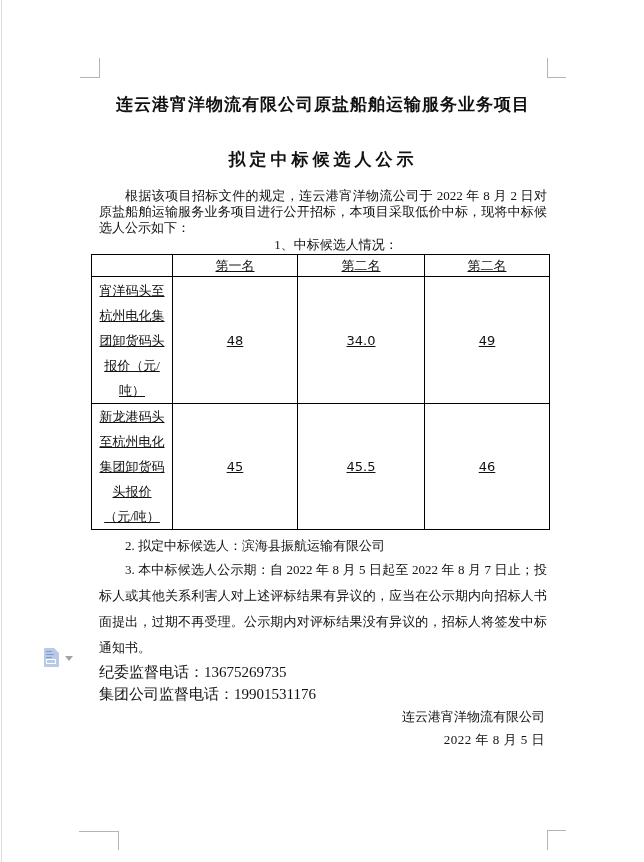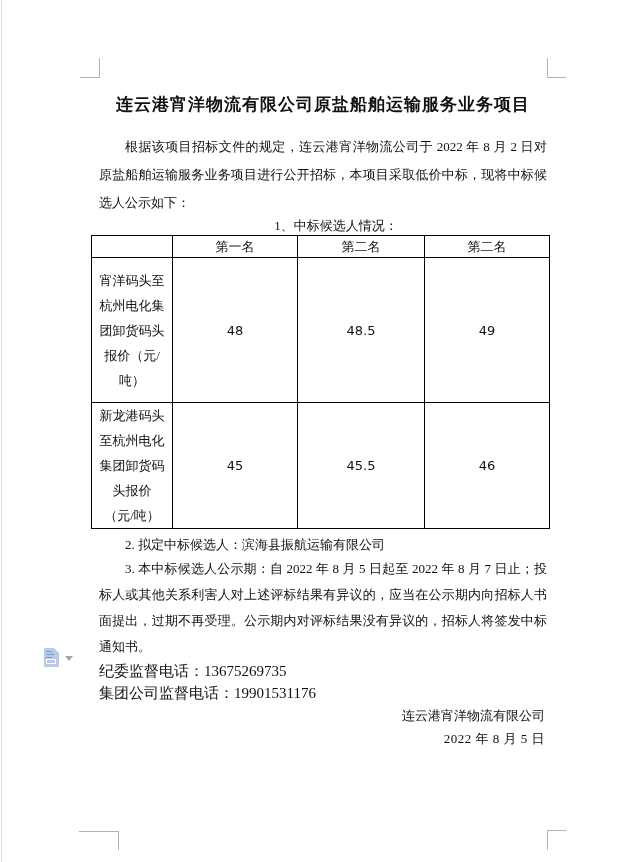--- a/index.html
+++ b/index.html
@@ -72,49 +72,50 @@
     line-height: 24px;
   }
   .title2 {
     margin-top: 31px;
     font-size: 17px; font-weight: bold;
     text-align: center; letter-spacing: 4px;
     line-height: 24px;
   }
   .intro {
     margin-top: 16px;
-    font-size: 13px; line-height: 28px;
+    font-size: 13px; line-height: 16px;
     text-align: justify; text-indent: 2em;
   }
   .item1 {
     font-size: 13px; line-height: 18px;
     text-indent: 2em;
     text-align: center;
   }
   table.bid {
     margin-left: -8px;
     width: 459px;
     border-collapse: collapse;
     table-layout: fixed;
+    text-decoration: underline;
   }
   table.bid td {
     border: 1px solid #000;
     font-size: 13px;
     text-align: center;
     vertical-align: middle;
     line-height: 25px;
     padding: 0 7px;
   }
   col.c1 { width: 81px; }
   col.c2 { width: 125px; }
   col.c3 { width: 127px; }
   col.c4 { width: 125px; }
   tr.r-head td { height: 22px; line-height: 20px; }
   tr.r-names td { height: 78px; }
-  tr.r-price1 td { height: 145px; }
+  tr.r-price1 td { height: 127px; }
   tr.r-price2 td { height: 124px; }
   td.name-first { vertical-align: top; padding-top: 6px; }
   td.num {
     font-family: "DejaVu Sans", "Liberation Sans", sans-serif;
     font-size: 13px;
   }
   .p2 {
     margin-top: 5px;
     font-size: 13px; line-height: 22px;
     text-indent: 2em;
@@ -159,20 +160,21 @@
     <span class="fold"></span>
     <span class="l1"></span><span class="l2"></span><span class="l3"></span>
     <span class="bubble"></span>
   </span>
   <span class="dropdown-tri"></span>
 </div>
 
 <div class="content">
 
   <div class="title1">连云港宵洋物流有限公司原盐船舶运输服务业务项目</div>
+  <div class="title2">拟定中标候选人公示</div>
 
   <p class="intro">根据该项目招标文件的规定，连云港宵洋物流公司于 2022 年 8 月 2 日对原盐船舶运输服务业务项目进行公开招标，本项目采取低价中标，现将中标候选人公示如下：</p>
   <p class="item1">1、中标候选人情况：</p>
 
   <table class="bid">
     <colgroup>
         <col class="c1">
         <col class="c2">
         <col class="c3">
         <col class="c4">
@@ -180,21 +182,21 @@
     <tbody>
         <tr class="r-head">
       <td></td>
       <td>第一名</td>
       <td>第二名</td>
       <td>第二名</td>
     </tr>
     <tr class="r-price1">
       <td>宵洋码头至杭州电化集团卸货码头报价（元/吨）</td>
       <td class="num">48</td>
-      <td class="num">48.5</td>
+      <td class="num">34.0</td>
       <td class="num">49</td>
     </tr>
     <tr class="r-price2">
       <td>新龙港码头至杭州电化集团卸货码头报价（元/吨）</td>
       <td class="num">45</td>
       <td class="num">45.5</td>
       <td class="num">46</td>
     </tr>
   </tbody>
     </table>

